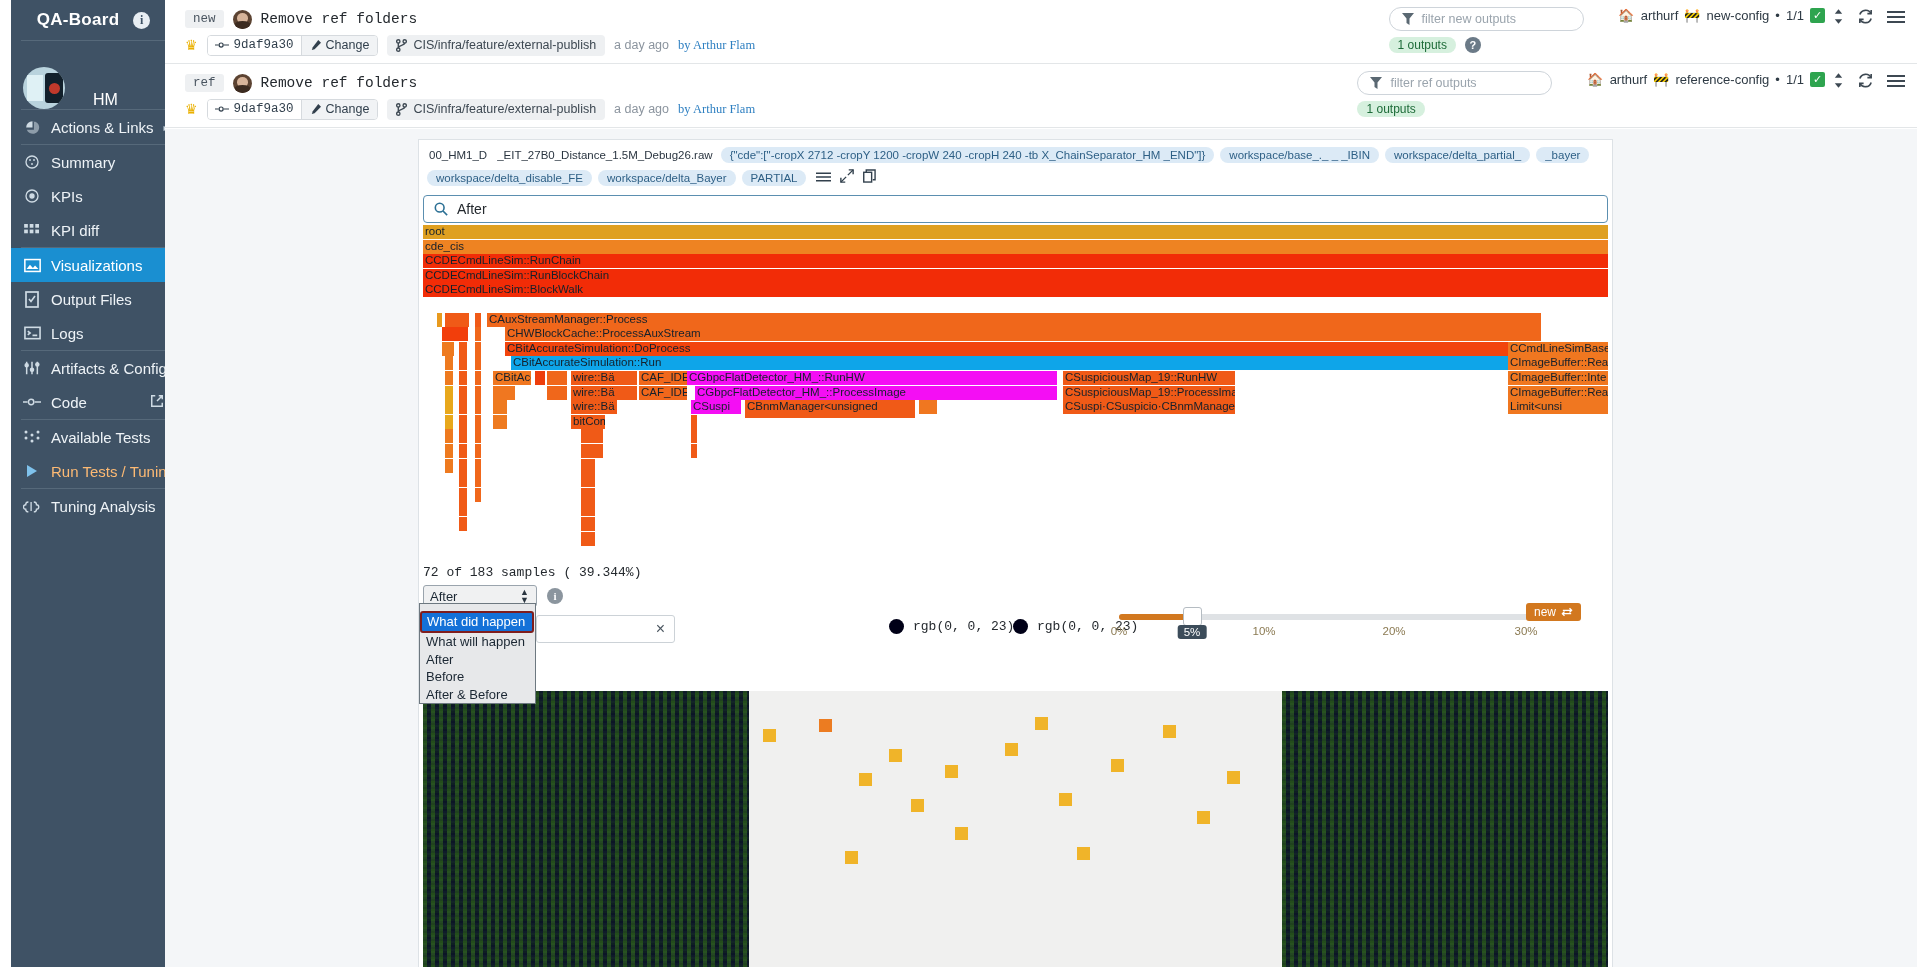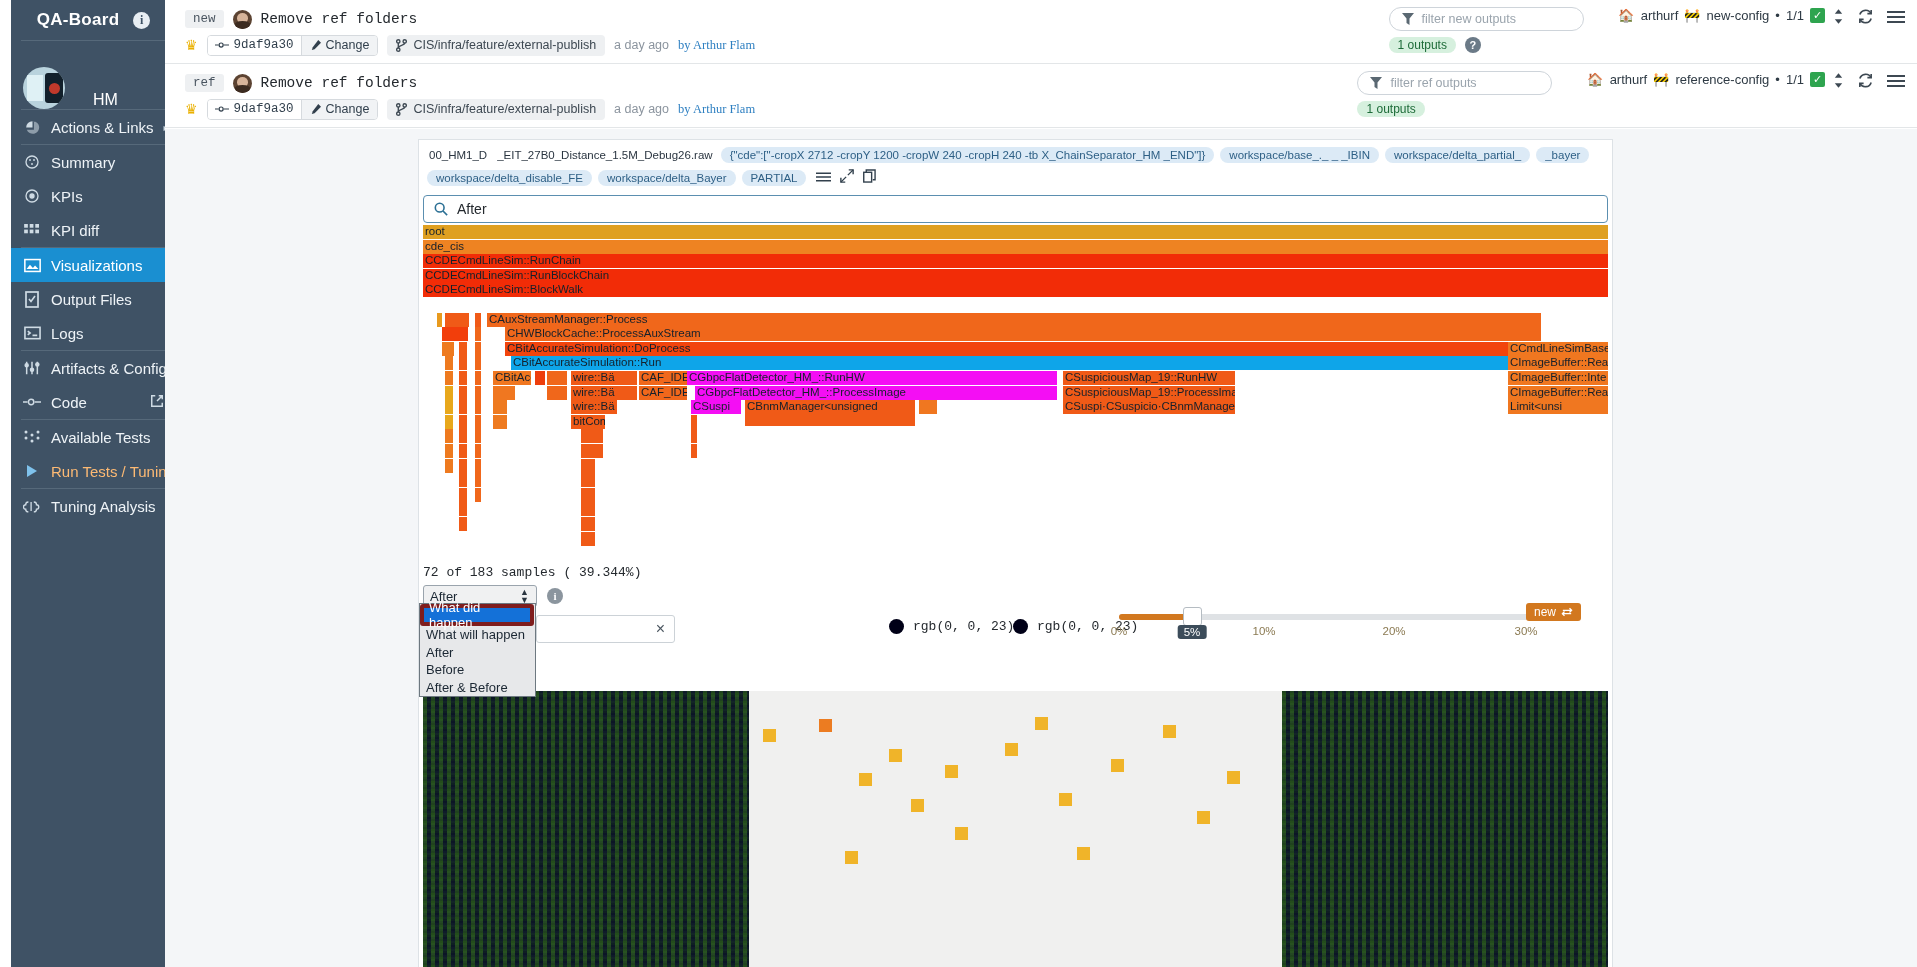--- a/index.html
+++ b/index.html
@@ -96,21 +96,21 @@
   .ctlrow { display:flex; align-items:flex-start; gap:10px; padding:5px 0 0 4px; position:relative; }
   .sel { width:114px; height:22px; border:1px solid #9aa4ad; border-radius:3px; background:#f0f1f2;
     display:flex; align-items:center; padding:0 6px; font-size:13px; color:#1b2733; position:relative;}
   .sel .arrows { position:absolute; right:7px; font-size:9px; line-height:8px; color:#2a3540; text-align:center;}
   .infoic { width:16px; height:16px; border-radius:50%; background:#8b959e; color:#fff; font-size:11px;
     display:flex; align-items:center; justify-content:center; font-family:"Liberation Serif",serif;
     font-weight:bold; margin-top:3px;}
   .dropdown { position:absolute; left:0; top:23px; width:117px; background:#e7e8ea;
     border:1px solid #6d7880; z-index:30; }
   .dd-item { font-size:13px; padding:1px 6px; color:#1b2733; line-height:15.5px; }
-  .dd-item.sel { background:#1471d8; color:#fff; border:4px solid #7f1d1d; padding:0 5px; }
+  .dd-item.sel { background:#1471d8; color:#fff; border:2px solid #7f1d1d; padding:0 5px;margin-top:7px; }
 
   .rowB { display:flex; align-items:center; gap:0; padding:12px 0 0 4px; position:relative; height:40px;}
   .clearbox { position:absolute; left:117px; top:8px; width:139px; height:28px; border:1px solid #ccd2d7;
     border-radius:3px; background:#fff; display:flex; align-items:center; justify-content:flex-end;
     padding-right:9px; font-size:16px; color:#4b5660;}
   .swatch { width:15px; height:15px; border-radius:50%; background:#000017; }
   .rgbtxt { font-family:"Liberation Mono", monospace; font-size:13px; color:#24292e; }
 
   .slider-wrap { position:absolute; left:700px; top:7px; width:420px; }
   .track { position:relative; height:6px; background:#dfe2e5; border-radius:3px; }
@@ -529,21 +529,21 @@
         <div class="fr" style="left: 148px; top: 160.6px; width: 66px; height: 14px; background: rgb(240, 90, 23);">wire::Bä</div>
         <div class="fr" style="left: 216px; top: 160.6px; width: 48px; height: 14px; background: rgb(240, 103, 27);">CAF_IDENT_1C</div>
         <div class="fr" style="left: 272px; top: 160.6px; width: 362px; height: 14px; background: rgb(244, 14, 244);">CGbpcFlatDetector_HM_::ProcessImage</div>
         <div class="fr" style="left: 640px; top: 160.6px; width: 172px; height: 14px; background: rgb(240, 90, 23);">CSuspiciousMap_19::ProcessImag</div>
         <div class="fr" style="left: 22px; top: 175.2px; width: 8px; height: 14px; background: rgb(232, 168, 28);"></div>
         <div class="fr" style="left: 36px; top: 175.2px; width: 8px; height: 14px; background: rgb(240, 90, 23);"></div>
         <div class="fr" style="left: 52px; top: 175.2px; width: 6px; height: 14px; background: rgb(240, 103, 27);"></div>
         <div class="fr" style="left: 70px; top: 175.2px; width: 14px; height: 14px; background: rgb(238, 122, 31);"></div>
         <div class="fr" style="left: 148px; top: 175.2px; width: 46px; height: 14px; background: rgb(240, 90, 23);">wire::Bä</div>
         <div class="fr" style="left: 268px; top: 175.2px; width: 50px; height: 14px; background: rgb(244, 14, 244);">CSuspi</div>
-        <div class="fr" style="left: 322px; top: 175.2px; width: 170px; height: 26px; background: rgb(240, 90, 23);">CBnmManager&lt;unsigned</div>
+        <div class="fr" style="left: 322px; top: 175.2px; width: 170px; height: 18px; background: rgb(240, 90, 23);">CBnmManager&lt;unsigned</div>
         <div class="fr" style="left: 496px; top: 175.2px; width: 18px; height: 14px; background: rgb(240, 119, 32);"></div>
         <div class="fr" style="left: 640px; top: 175.2px; width: 172px; height: 14px; background: rgb(240, 90, 23);">CSuspi·CSuspicio·CBnmManager</div>
         <div class="fr" style="left: 22px; top: 189.8px; width: 8px; height: 14px; background: rgb(232, 168, 28);"></div>
         <div class="fr" style="left: 36px; top: 189.8px; width: 8px; height: 14px; background: rgb(240, 90, 23);"></div>
         <div class="fr" style="left: 52px; top: 189.8px; width: 6px; height: 14px; background: rgb(240, 103, 27);"></div>
         <div class="fr" style="left: 70px; top: 189.8px; width: 14px; height: 14px; background: rgb(238, 122, 31);"></div>
         <div class="fr" style="left: 148px; top: 189.8px; width: 34px; height: 14px; background: rgb(240, 90, 23);">bitCom·</div>
         <div class="fr" style="left: 268px; top: 189.8px; width: 6px; height: 14px; background: rgb(240, 90, 23);"></div>
         <div class="fr" style="left: 22px; top: 204.4px; width: 8px; height: 14px; background: rgb(238, 122, 31);"></div>
         <div class="fr" style="left: 36px; top: 204.4px; width: 8px; height: 14px; background: rgb(240, 90, 23);"></div>

